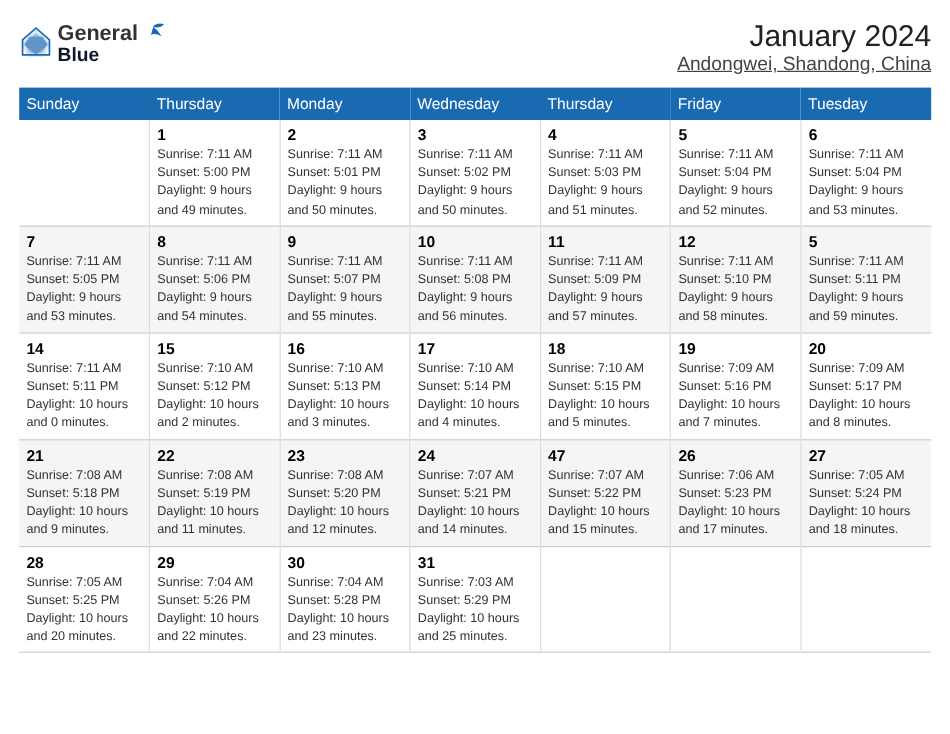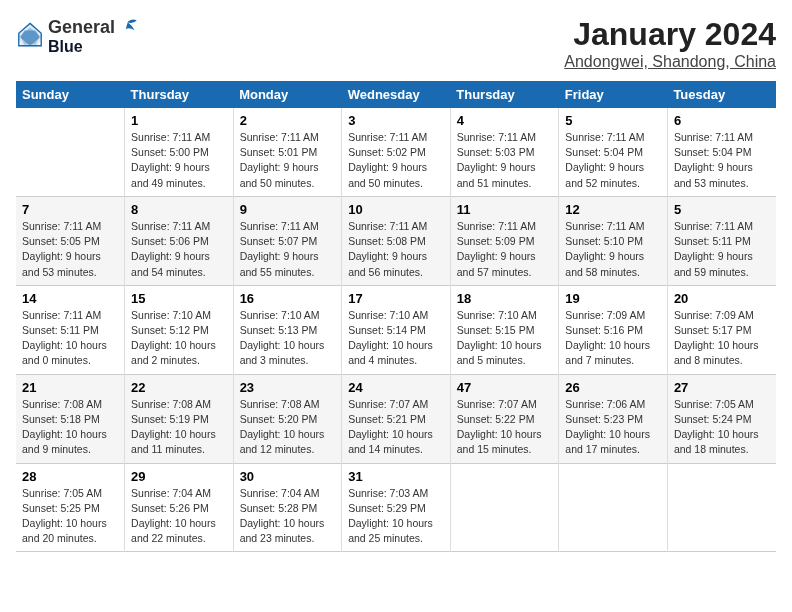--- a/index.html
+++ b/index.html
@@ -35,42 +35,42 @@
       line-height: 1;
     }
     .logo-icon {
       width: 28px;
       height: 28px;
     }
     .title-block {
       text-align: right;
     }
     .title-block h1 {
-      font-size: 32px;
-      font-weight: bold;
+      font-size: 25px;
+      font-weight: normal;
       color: #222;
     }
     .title-block h2 {
       font-size: 16px;
       color: #444;
       font-weight: normal;
       text-decoration: underline;
     }
     table {
       width: 100%;
       border-collapse: collapse;
       font-size: 11px;
     }
     thead tr th {
       background-color: #1a6ab1;
       color: #fff;
       text-align: left;
       padding: 6px 6px;
       font-size: 13px;
-      font-weight: bold;
+      font-weight: normal;
     }
     tbody tr {
       border-bottom: 1px solid #ccc;
     }
     tbody tr:nth-child(odd) {
       background: #fff;
     }
     tbody tr:nth-child(even) {
       background: #f5f5f5;
     }

